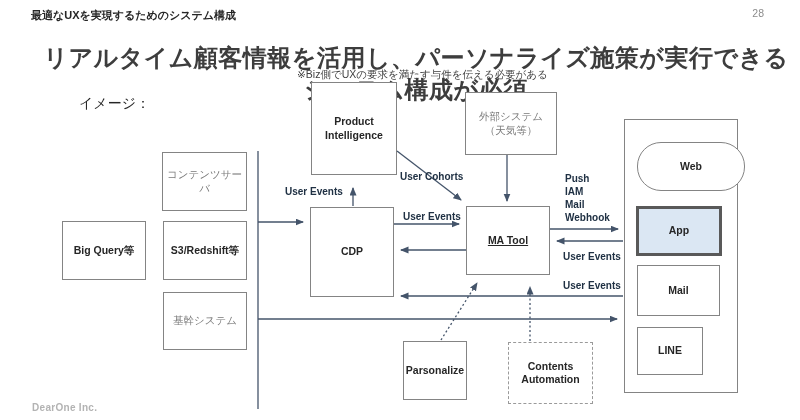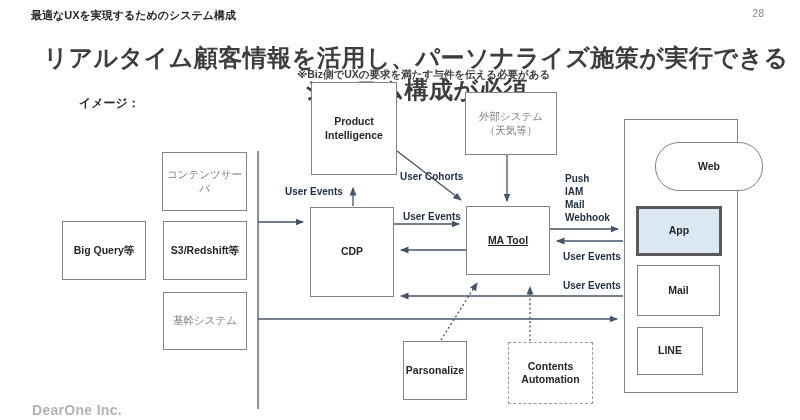--- a/index.html
+++ b/index.html
@@ -5,23 +5,23 @@
   html,body{margin:0;padding:0;}
   body{
     width:800px;height:420px;position:relative;overflow:hidden;
     background:#ffffff;font-family:"Liberation Sans","DejaVu Sans",sans-serif;
     color:#262626;
   }
   .abs{position:absolute;}
   .hdr{left:31px;top:8px;font-size:11px;font-weight:bold;color:#262626;}
   .pagenum{right:36px;top:7px;font-size:10.5px;color:#8c8c8c;}
   .title{left:0;right:0;top:42px;text-align:center;font-size:24px;font-weight:bold;color:#3d3d3d;letter-spacing:0.5px;padding-left:32px;}
-  .subtitle{left:297px;top:68px;font-size:10.5px;font-weight:bold;color:#404040;}
-  .imglabel{left:79px;top:95px;font-size:12px;font-weight:bold;color:#262626;}
-  .footer{left:32px;top:402px;font-size:14px;font-weight:bold;color:#b3b3b3;letter-spacing:0.3px;}
+  .subtitle{left:297px;top:68px;font-size:10.5px;font-weight:normal;color:#404040;}
+  .imglabel{left:79px;top:95px;font-size:14px;font-weight:normal;color:#262626;}
+  .footer{left:32px;top:402px;font-size:10px;font-weight:bold;color:#b3b3b3;letter-spacing:0.3px;}
 
   .node{
     position:absolute;box-sizing:border-box;background:#ffffff;
     border:1.4px solid #848484;
     display:flex;align-items:center;justify-content:center;text-align:center;
     font-size:10.5px;font-weight:bold;color:#262626;line-height:1.25;
     padding:2px 4px;white-space:pre-line;z-index:1;
   }
   .node.jp{font-weight:normal;color:#7a7a7a;}
   .node.dashed{border:1.4px dashed #9a9a9a;}
@@ -50,21 +50,21 @@
 <div class="node jp" style="left:163px;top:292px;width:84px;height:58px;">基幹システム</div>
 <div class="node" style="left:311px;top:82px;width:86px;height:93px;">Product Intelligence</div>
 <div class="node" style="left:310px;top:207px;width:84px;height:90px;">CDP</div>
 <div class="node jp" style="left:465px;top:92px;width:92px;height:63px;">外部システム
 （天気等）</div>
 <div class="node" style="left:466px;top:206px;width:84px;height:69px;text-decoration:underline;">MA Tool</div>
 <div class="node" style="left:403px;top:341px;width:64px;height:59px;">Parsonalize</div>
 <div class="node dashed" style="left:508px;top:342px;width:85px;height:62px;">Contents Automation</div>
 
 <div class="node container" style="left:624px;top:119px;width:114px;height:274px;"></div>
-<div class="node" style="left:655px;top:142px;width:108px;height:49px;border-radius:24px;">Web</div>
+<div class="node" style="left:637px;top:142px;width:108px;height:49px;border-radius:24px;">Web</div>
 <div class="node highlight" style="left:636px;top:206px;width:86px;height:50px;">App</div>
 <div class="node" style="left:637px;top:265px;width:83px;height:51px;">Mail</div>
 <div class="node" style="left:637px;top:327px;width:66px;height:48px;">LINE</div>
 
 <div class="edge-label" style="left:285px;top:185px;">User Events</div>
 <div class="edge-label" style="left:400px;top:170px;">User Cohorts</div>
 <div class="edge-label" style="left:403px;top:210px;">User Events</div>
 <div class="edge-label" style="left:565px;top:172px;">Push
 IAM
 Mail

